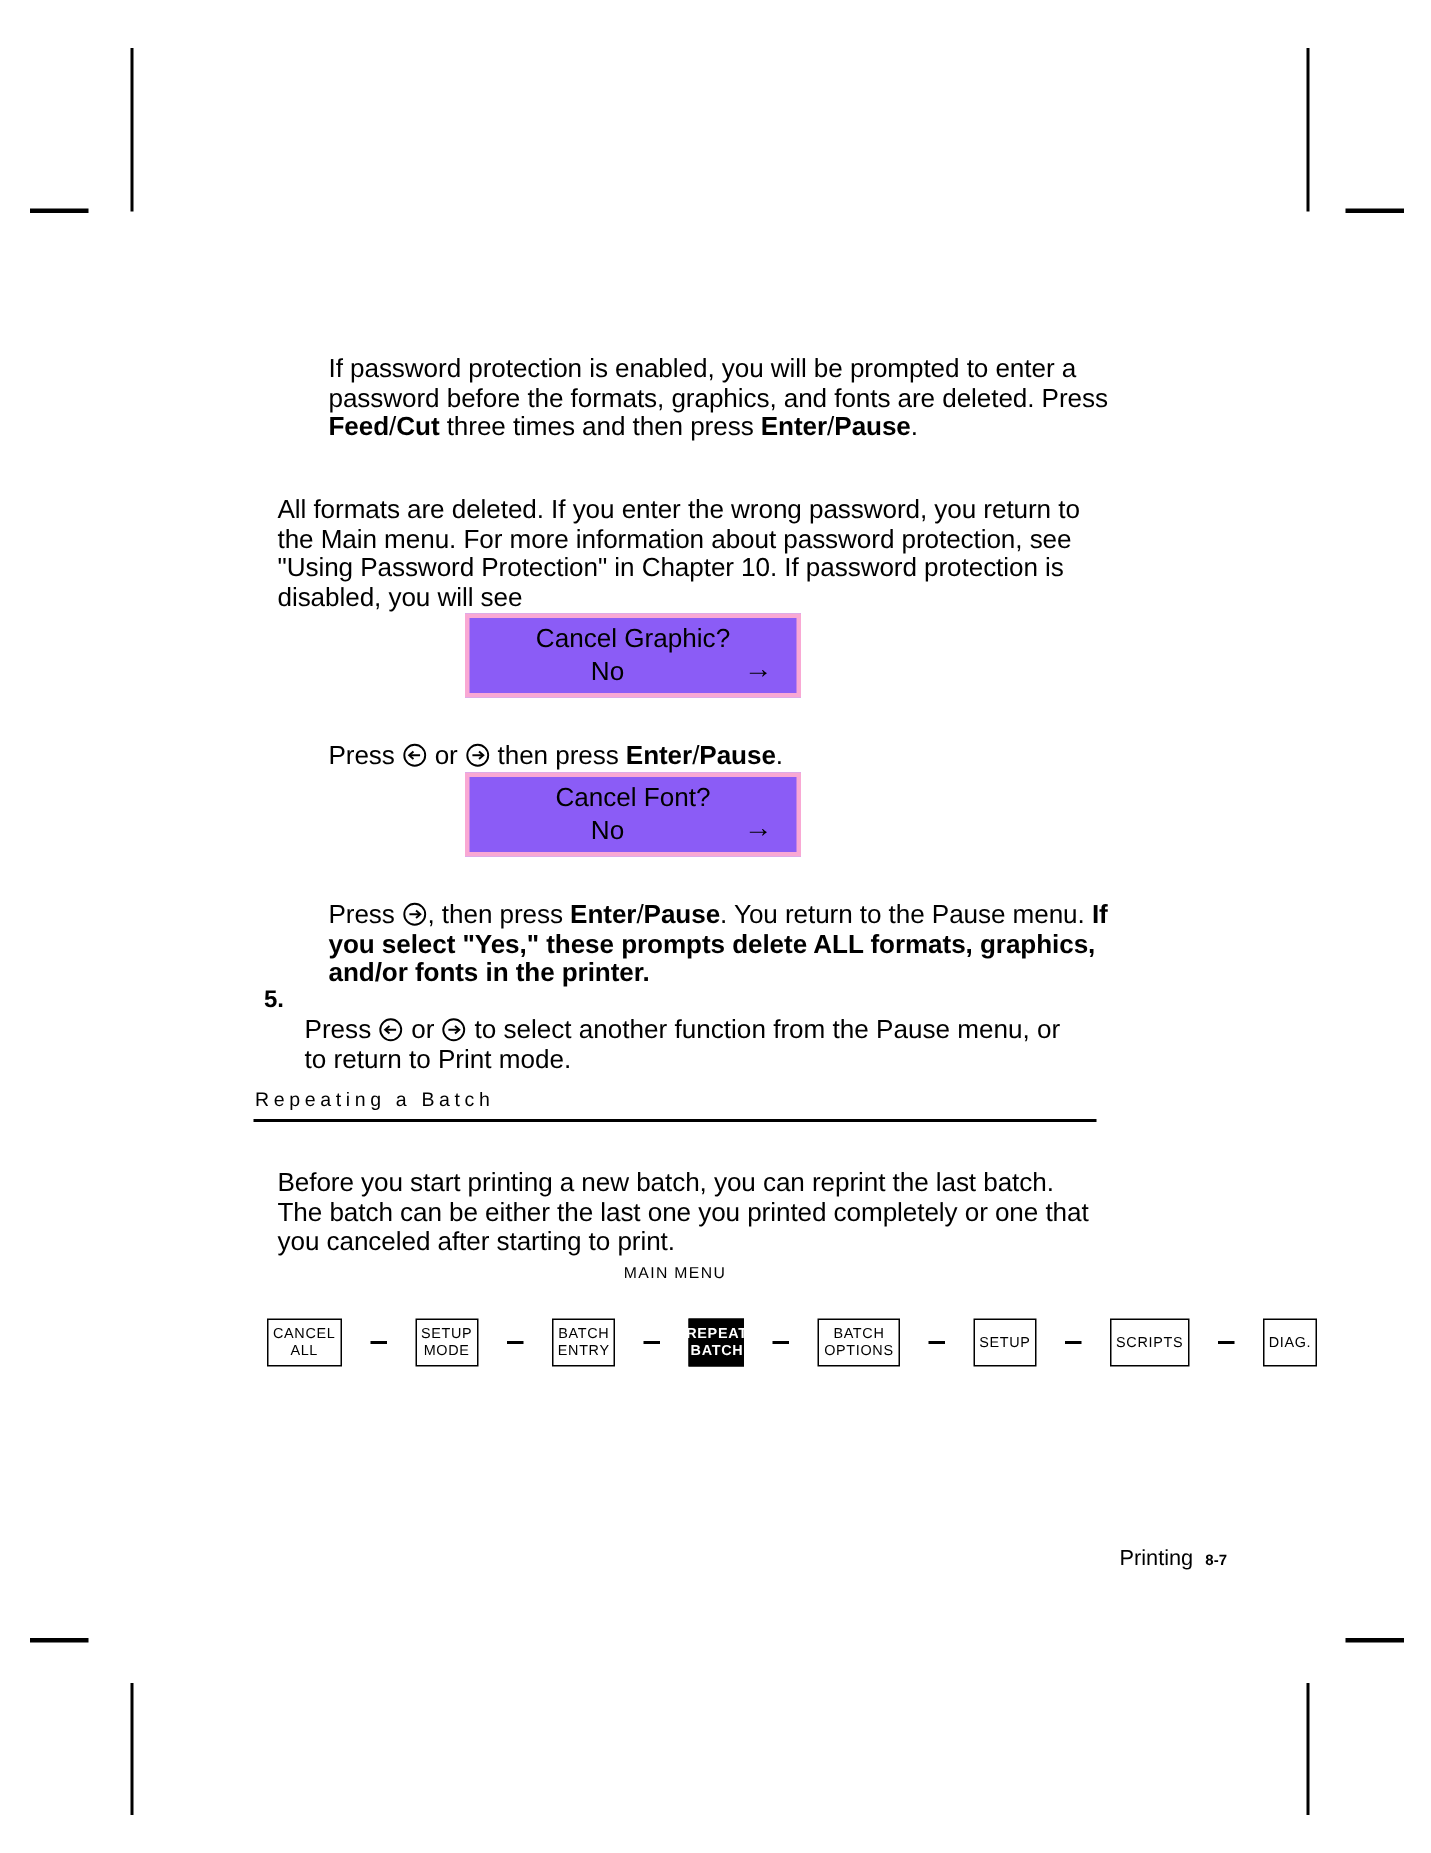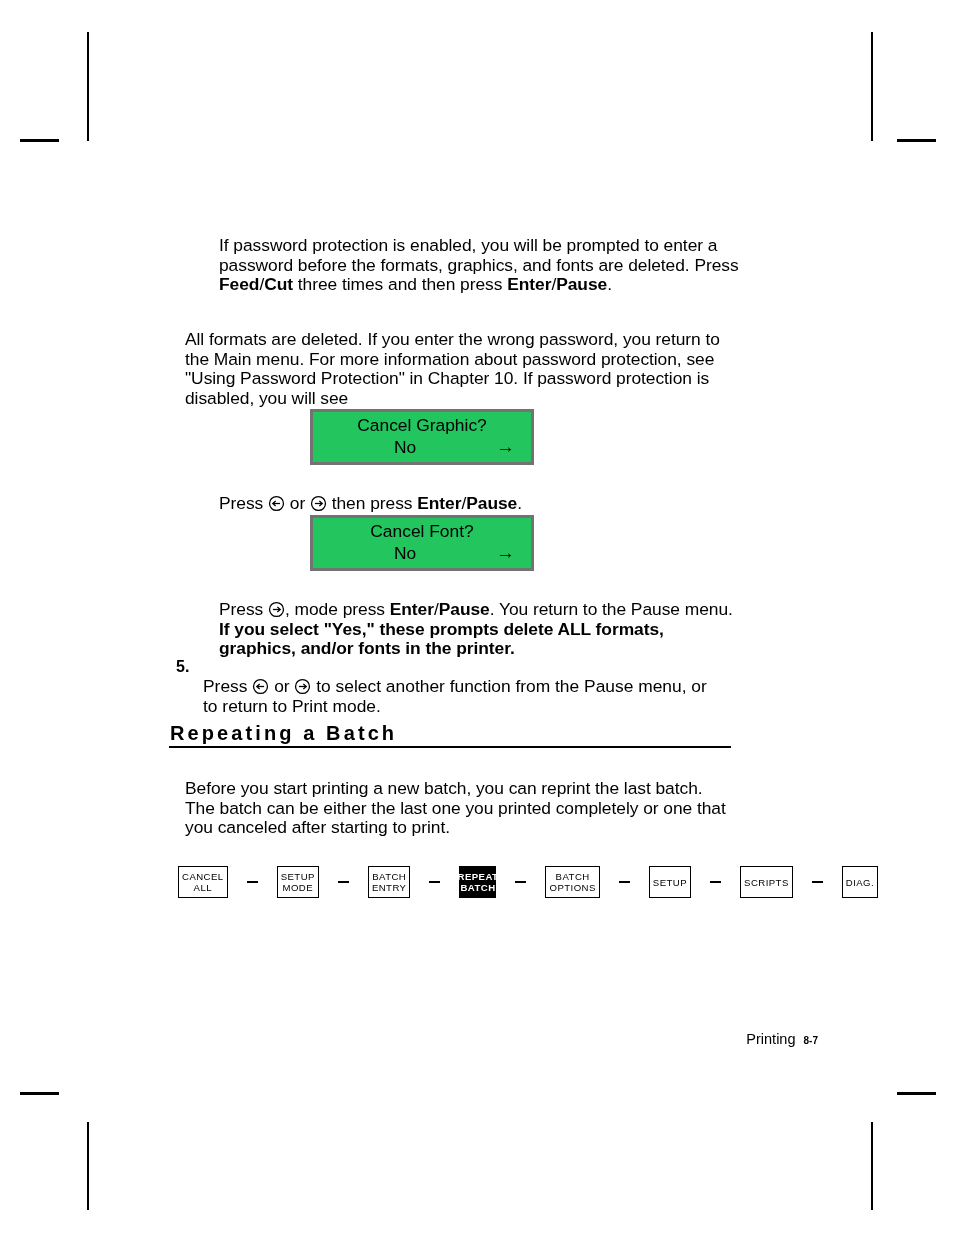--- a/index.html
+++ b/index.html
@@ -71,22 +71,22 @@
   }
   .listitem .li-text {
     display: block;
     padding-left: 27px;
     margin-top: 20px;
   }
 
   
   .lcd {
     position: absolute;
-    border: 3px solid #737373;
-    background: #22c55e;
+    border: 3px solid #f9a8d4;
+    background: #8b5cf6;
     box-sizing: border-box;
   }
   .lcd-1 { left: 310px; top: 409px; width: 224px; height: 56px; }
   .lcd-2 { left: 310px; top: 515px; width: 224px; height: 56px; }
   .lcd-line1 {
     position: absolute;
     left: 0; right: 0;
     top: 3px;
     text-align: center;
     font-size: 17.4px;
@@ -115,22 +115,22 @@
   }
 
   
   .section-head {
     position: absolute;
     left: 169px;
     top: 722px;
     width: 562px;
   }
   .section-head .title {
-    font-size: 20px;
-    font-weight: bold;
+    font-size: 13px;
+    font-weight: normal;
     letter-spacing: 3.1px;
     line-height: 22px;
     display: block;
     padding-left: 1px;
   }
   .section-head .rule {
     display: block;
     margin-top: 2px;
     border-bottom: 2px solid #000;
     width: 562px;
@@ -249,21 +249,21 @@
       <div class="lcd-line2">
         <div class="lcd-value">No</div>
         <div class="lcd-arrow">→</div>
       </div>
     </div>
 
     <p class="para p-press2"><span>Press </span><svg width="17" height="17" viewBox="0 0 20 20" style="vertical-align:-3px">
           <circle cx="10" cy="10" r="8.2" fill="none" stroke="#000" stroke-width="1.5"></circle>
           <line x1="5.8" y1="10" x2="13.8" y2="10" stroke="#000" stroke-width="1.5"></line>
           <polyline points="11,7 14.4,10 11,13" fill="none" stroke="#000" stroke-width="1.5"></polyline>
-        </svg><span>, mode press </span><b>Enter</b><span>/</span><b>Pause</b><span>.  You return to the Pause menu.  </span><b>If you select "Yes," these prompts delete ALL formats, graphics, and/or fonts in the printer.</b></p>
+        </svg><span>, then press </span><b>Enter</b><span>/</span><b>Pause</b><span>.  You return to the Pause menu.  </span><b>If you select "Yes," these prompts delete ALL formats, graphics, and/or fonts in the printer.</b></p>
 
     <div class="listitem">
       <span class="num">5.</span>
       <span class="li-text"><span>Press </span><svg width="17" height="17" viewBox="0 0 20 20" style="vertical-align:-3px">
             <circle cx="10" cy="10" r="8.2" fill="none" stroke="#000" stroke-width="1.5"></circle>
             <line x1="14.2" y1="10" x2="6.2" y2="10" stroke="#000" stroke-width="1.5"></line>
             <polyline points="9,7 5.6,10 9,13" fill="none" stroke="#000" stroke-width="1.5"></polyline>
           </svg><span> or </span><svg width="17" height="17" viewBox="0 0 20 20" style="vertical-align:-3px">
             <circle cx="10" cy="10" r="8.2" fill="none" stroke="#000" stroke-width="1.5"></circle>
             <line x1="5.8" y1="10" x2="13.8" y2="10" stroke="#000" stroke-width="1.5"></line>
@@ -272,20 +272,21 @@
     </div>
 
     <div class="section-head">
       <span class="title">Repeating a Batch</span>
       <span class="rule"></span>
     </div>
 
     <p class="para p-batch">Before you start printing a new batch, you can reprint the last batch.  The batch can be either the last one you printed completely or one that you canceled after starting to print.</p>
 
     <div class="menu-diagram">
+      <div class="menu-caption">MAIN MENU</div>
       <div class="menu-row">
         <div class="menu-box w-cancel">CANCEL
 ALL</div>
         <div class="connector"></div>
         <div class="menu-box w-print">SETUP
 MODE</div>
         <div class="connector"></div>
         <div class="menu-box w-bentry">BATCH
 ENTRY</div>
         <div class="connector"></div>

